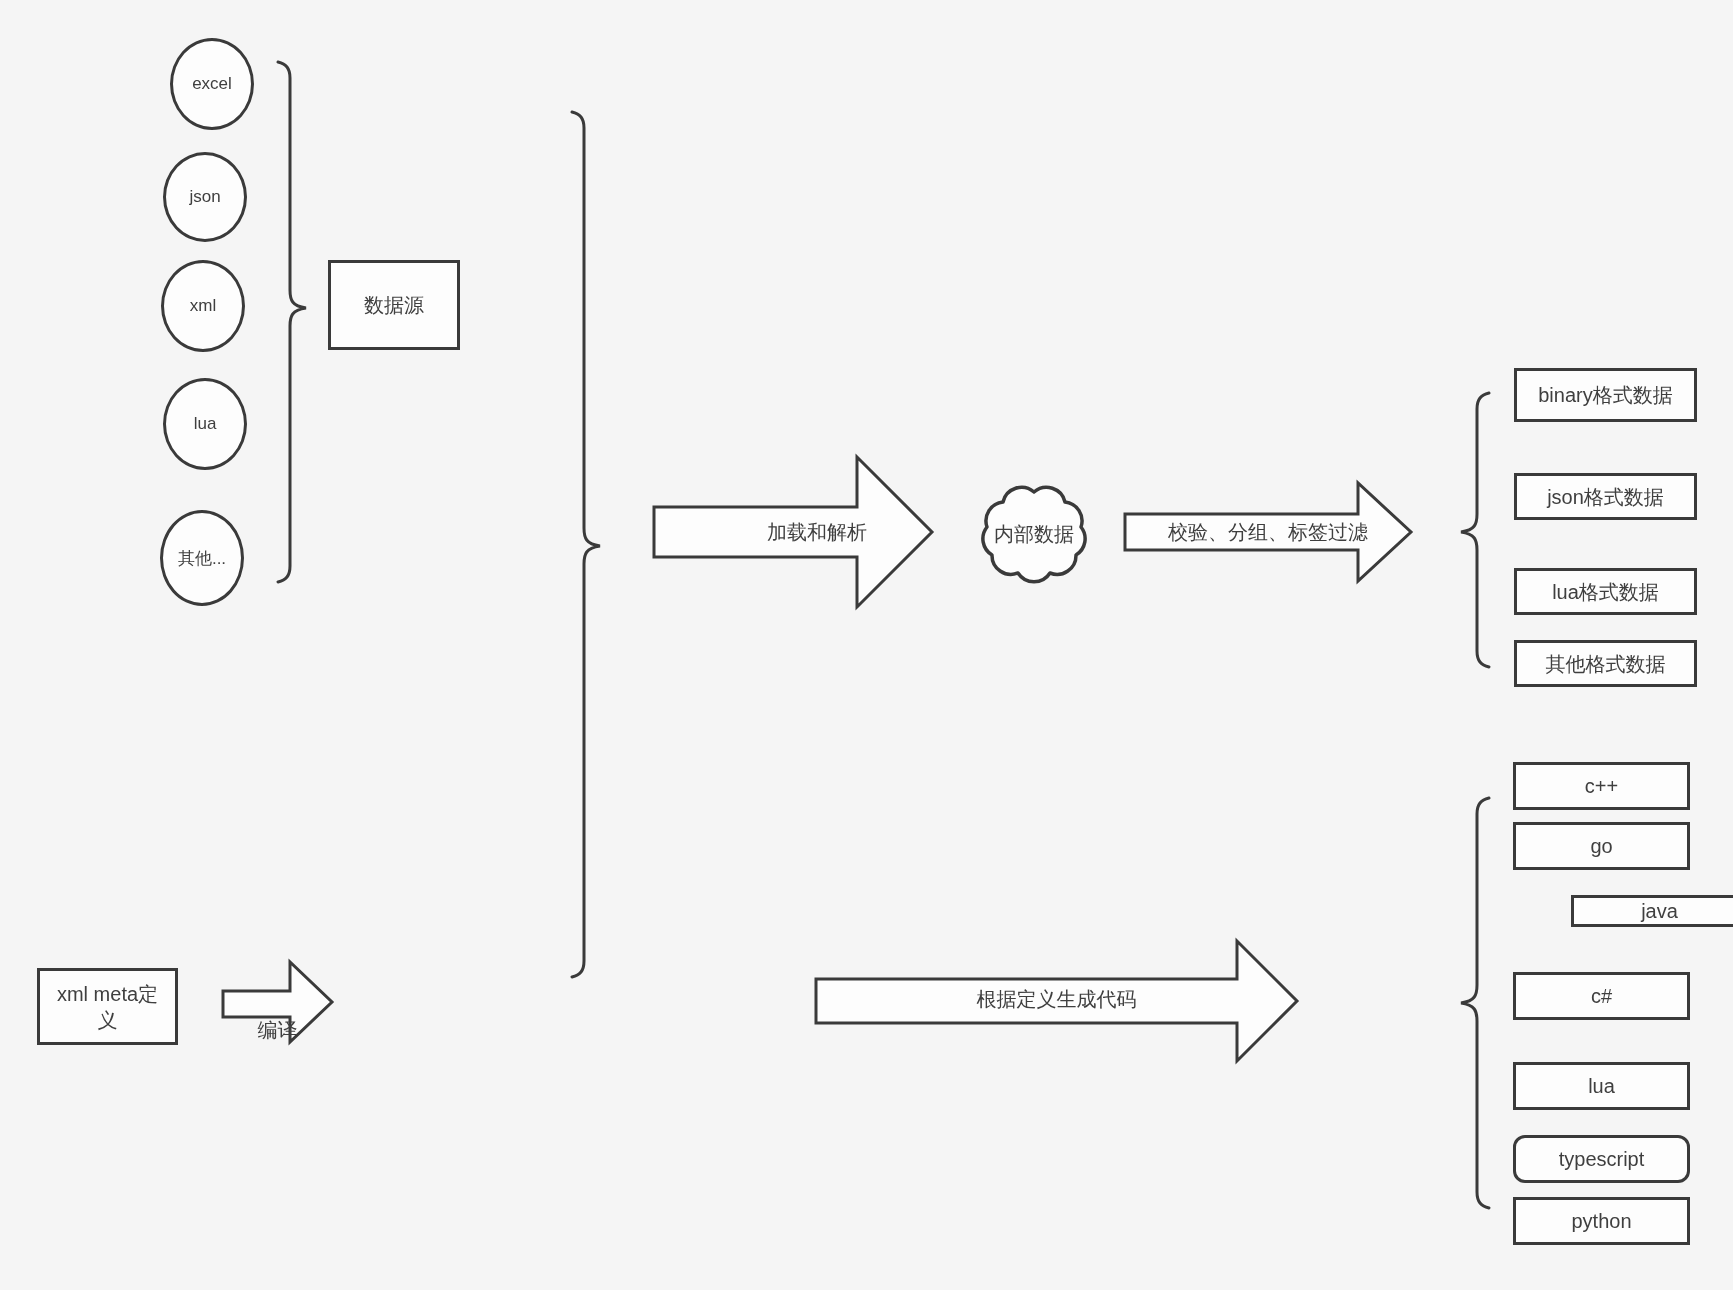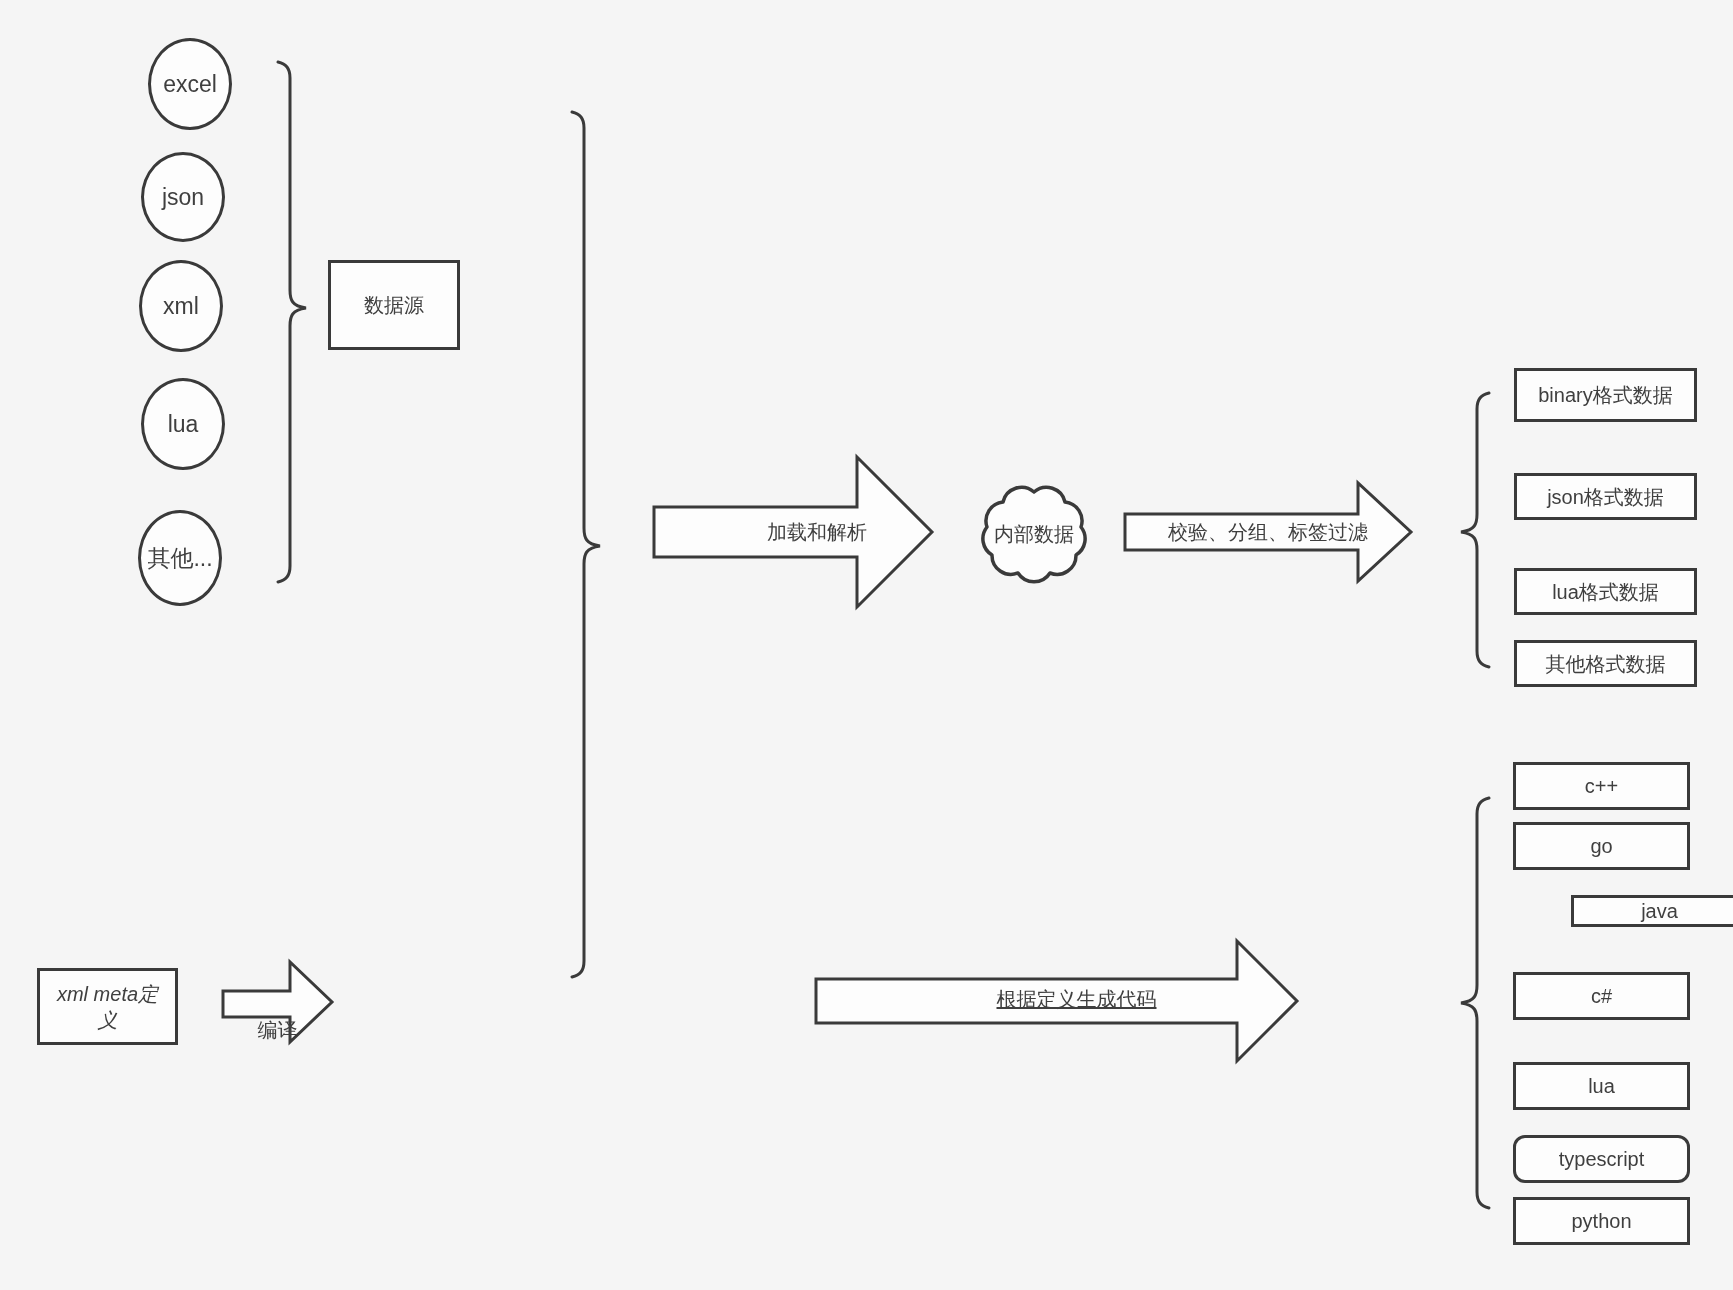--- a/index.html
+++ b/index.html
@@ -18,21 +18,21 @@
   .box{
     position:absolute;box-sizing:border-box;background:var(--fill);
     border:3px solid var(--stroke);display:flex;align-items:center;justify-content:center;
     text-align:center;font-size:20px;line-height:26px;
   }
   .rounded{border-radius:12px;}
   .circle{
     position:absolute;box-sizing:border-box;background:var(--fill);
     border:3px solid var(--stroke);border-radius:50%;
     display:flex;align-items:center;justify-content:center;
-    text-align:center;font-size:23px;
+    text-align:center;font-size:17px;margin-left:22px;
   }
   .floatlabel{
     position:absolute;display:flex;align-items:center;justify-content:center;
     text-align:center;font-size:20px;pointer-events:none;
   }
 </style>
 </head>
 <body>
 
 <div id="canvas">
@@ -70,28 +70,28 @@
   <div class="circle" style="left:139px;top:260px;width:84px;height:92px;">xml</div>
   <div class="circle" style="left:141px;top:378px;width:84px;height:92px;">lua</div>
   <div class="circle" style="left:138px;top:510px;width:84px;height:96px;">其他...</div>
 
   <div class="box" style="left:328px;top:260px;width:132px;height:90px;">数据源</div>
 
   <div class="floatlabel" style="left:654px;top:507px;width:278px;height:50px;padding-left:24px;">加载和解析</div>
   <div class="floatlabel" style="left:978px;top:485px;width:112px;height:98px;">内部数据</div>
   <div class="floatlabel" style="left:1125px;top:514px;width:286px;height:36px;">校验、分组、标签过滤</div>
   <div class="floatlabel" style="left:223px;top:984px;width:109px;height:36px;margin-top:28px;">编译</div>
-  <div class="floatlabel" style="left:836px;top:979px;width:481px;height:40px;text-decoration:underline;">根据定义生成代码</div>
+  <div class="floatlabel" style="left:816px;top:979px;width:481px;height:40px;">根据定义生成代码</div>
 
   <div class="box" style="left:1514px;top:368px;width:183px;height:54px;">binary格式数据</div>
   <div class="box" style="left:1514px;top:473px;width:183px;height:47px;">json格式数据</div>
   <div class="box" style="left:1514px;top:568px;width:183px;height:47px;">lua格式数据</div>
   <div class="box" style="left:1514px;top:640px;width:183px;height:47px;">其他格式数据</div>
 
-  <div class="box" style="left:37px;top:968px;width:141px;height:77px;padding:16px 8px;font-style:italic;">xml meta定义</div>
+  <div class="box" style="left:37px;top:968px;width:141px;height:77px;padding:16px 8px;">xml meta定义</div>
 
   <div class="box" style="left:1513px;top:762px;width:177px;height:48px;">c++</div>
   <div class="box" style="left:1513px;top:822px;width:177px;height:48px;">go</div>
   <div class="box" style="left:1571px;top:895px;width:177px;height:32px;">java</div>
   <div class="box" style="left:1513px;top:972px;width:177px;height:48px;">c#</div>
   <div class="box" style="left:1513px;top:1062px;width:177px;height:48px;">lua</div>
   <div class="box" style="left:1513px;top:1135px;width:177px;height:48px;border-radius:12px;">typescript</div>
   <div class="box" style="left:1513px;top:1197px;width:177px;height:48px;">python</div>
 
 </div>

